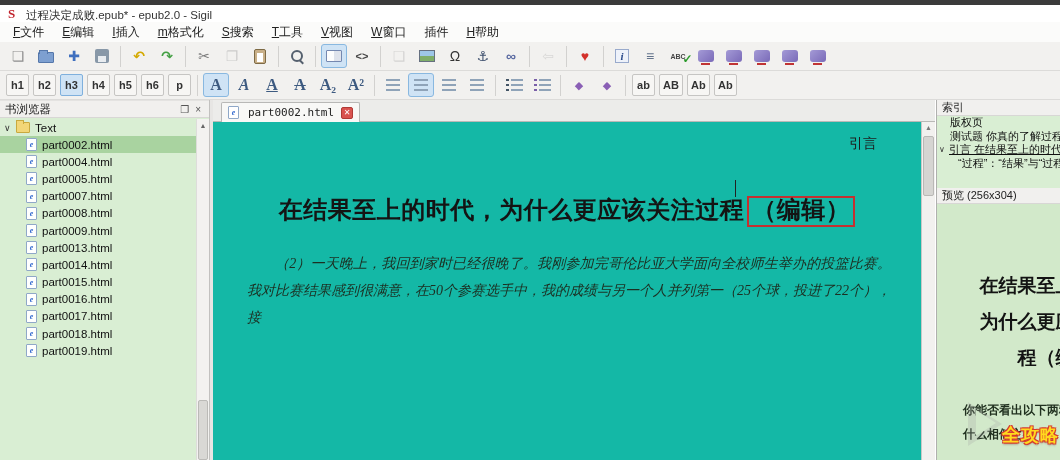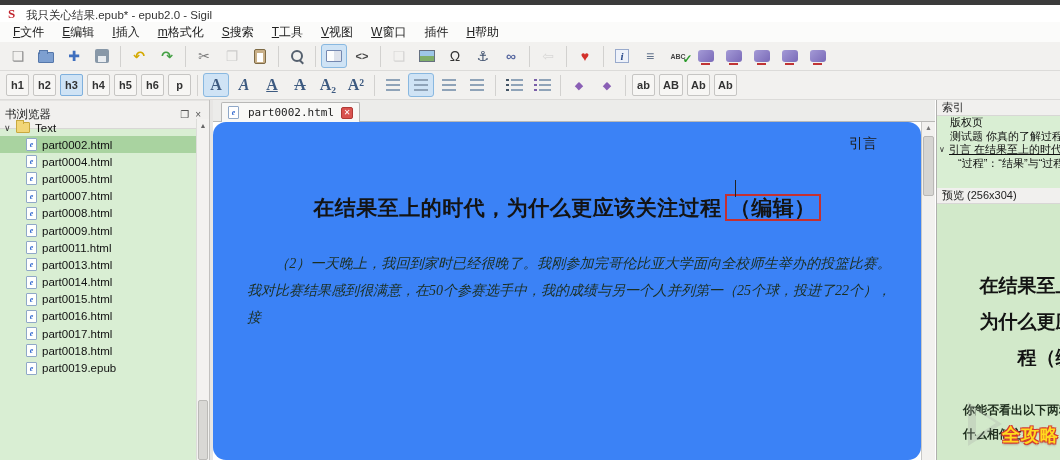--- a/index.html
+++ b/index.html
@@ -53,21 +53,21 @@
   .ic-dict { width:16px; height:12px; background:linear-gradient(135deg,#a49ad6,#7a6ab8); border-radius:3px; position:relative; }
   .ic-dict::after { content:""; position:absolute; left:3px; bottom:-3px; width:9px; height:2px; background:#c03434; }
   .ic-align { width:14px; height:12px; background:repeating-linear-gradient(to bottom,#8fa3b8 0 2px,transparent 2px 5px); }
   .ic-ul { width:12px; height:12px; background:repeating-linear-gradient(to bottom,#8fa3b8 0 2px,transparent 2px 5px); position:relative; margin-left:5px; }
   .ic-ul::before { content:""; position:absolute; left:-5px; top:0; width:3px; height:12px; background:repeating-linear-gradient(to bottom,#445566 0 2px,transparent 2px 5px); }
   .ic-ol { width:12px; height:12px; background:repeating-linear-gradient(to bottom,#8fa3b8 0 2px,transparent 2px 5px); position:relative; margin-left:5px; }
   .ic-ol::before { content:""; position:absolute; left:-5px; top:0; width:3px; height:12px; background:repeating-linear-gradient(to bottom,#7a5fa8 0 2px,transparent 2px 5px); }
 
   
   .sidebar { position:absolute; left:0; top:100px; width:210px; bottom:0; background:#d9eed3; border-right:1px solid #c2c1bf; }
-  .panel-header { height:29px; background:#f1f0ee; border-bottom:1px solid #d8d7d5; border-top:1px solid #e4e3e1; display:flex; align-items:center; font-size:11.5px; color:#222; padding:0 5px; }
+  .panel-header { height:18px; background:#f1f0ee; border-bottom:1px solid #d8d7d5; border-top:1px solid #e4e3e1; display:flex; align-items:center; font-size:11.5px; color:#222; padding:0 5px; }
   .panel-header .ph-spacer { flex:1; }
   .ph-btn { font-size:10px; color:#555; padding:0 3px; }
 
   .tree { position:absolute; left:0; top:19px; right:13px; bottom:0; overflow:hidden; }
   .folder-row { height:17px; display:flex; align-items:center; padding-left:4px; font-size:11.5px; color:#101010; }
   .tree-arrow { width:12px; font-size:9px; color:#333; flex:none; }
   .ic-folder2 { width:14px; height:11px; background:#f2d678; border:1px solid #c9a93f; border-radius:1px; position:relative; margin-right:5px; flex:none; }
   .ic-folder2::before { content:""; position:absolute; left:-1px; top:-3px; width:6px; height:3px; background:#f2d678; border:1px solid #c9a93f; border-bottom:none; }
   .file-row { height:17.2px; display:flex; align-items:center; padding-left:26px; font-size:11.5px; color:#101010; white-space:nowrap; }
   .file-row.selected { background:#a9d3a0; }
@@ -79,23 +79,23 @@
   .vscroll .thumb { position:absolute; left:1px; width:10px; background:#d9d8d5; border:1px solid #bbbab7; border-radius:2px; }
   #sb-thumb { top:281px; height:60px; }
 
   .editor { position:absolute; left:213px; top:100px; width:722px; bottom:0; }
   .splitter-v { position:absolute; left:210px; top:100px; width:3px; bottom:0; background:#e7e6e4; }
   .tabbar { position:absolute; left:0; top:0; right:0; height:22px; background:#ececea; border-bottom:1px solid #b9b9b7; }
   .tab { position:absolute; left:8px; top:2px; height:20px; background:#f8f8f6; border:1px solid #b8b8b6; border-bottom:none; border-radius:2px 2px 0 0; display:flex; align-items:center; padding:0 6px; }
   .tab-label { font:11px "DejaVu Sans Mono",monospace; color:#222; margin-left:4px; }
   .tab-close { width:12px; height:12px; background:#d9534f; border:1px solid #b03a36; border-radius:2px; color:#fff; font-size:8px; line-height:10px; text-align:center; margin-left:7px; }
 
-  .editor-content { position:absolute; left:0; top:22px; right:14px; bottom:0; background:#3b82f6; overflow:hidden;border-radius:13px; }
+  .editor-content { position:absolute; left:0; top:22px; right:14px; bottom:0; background:#14b8a6; overflow:hidden; }
   .page-label { position:absolute; right:44px; top:13px; font-size:14px; color:#1d1d1d; }
-  .doc-heading { position:absolute; left:0; right:0; top:72px; text-align:center; font-weight:bold; font-size:21px; color:#141414; letter-spacing:.5px; }
+  .doc-heading { position:absolute; left:0; right:0; top:72px; text-align:center; font-weight:bold; font-size:24px; color:#141414; letter-spacing:.5px;font-family:Liberation Mono, monospace; }
   .edit-box { border:2px solid #c53030; padding:0 3px; margin-left:3px; }
   .caret { position:absolute; left:522px; top:58px; width:1px; height:17px; background:#222; }
   .doc-body { position:absolute; left:34px; right:30px; top:128px; }
   .doc-intro { font-weight:bold; font-size:14px; color:#0e1f14; margin-bottom:27px; }
   .doc-para { font-family:"Liberation Serif","DejaVu Serif",serif; font-style:italic; font-size:14px; line-height:27px; text-align:justify; text-indent:2em; color:#1c2f22; margin-bottom:14px; }
   .ed-scroll { position:absolute; right:0; top:22px; width:14px; bottom:0; background:#f2f1ef; border-left:1px solid #c8c8c6; }
   .ed-scroll .arr { position:absolute; top:0; left:0; width:13px; height:12px; text-align:center; font-size:7px; color:#777; line-height:12px; }
   #ed-thumb { top:14px; height:60px; left:1px; width:11px; position:absolute; background:#d6d5d2; border:1px solid #b9b8b6; border-radius:2px; }
 
   
@@ -120,21 +120,21 @@
   .wm-logo-inner { position:absolute; right:64px; bottom:24px; width:0; height:0; border-left:20px solid #d2e9ca; border-top:13px solid transparent; border-bottom:13px solid transparent; }
   .wm-text { position:absolute; right:1px; bottom:13px; font-weight:bold; font-size:18px; letter-spacing:1px; color:#ffd91e;
     text-shadow:-1px -1px 0 #d63b2f, 1px -1px 0 #d63b2f, -1px 1px 0 #d63b2f, 1px 1px 0 #d63b2f, 0 2px 2px rgba(90,0,0,.35); white-space:nowrap; }
 </style>
 </head>
 <body>
 
 <div class="top-strip"></div>
 <div class="titlebar">
   <span class="app-icon">S</span>
-  <span class="title-text">我只关心结果.epub* - epub2.0 - Sigil</span>
+  <span class="title-text">过程决定成败.epub* - epub2.0 - Sigil</span>
 </div>
 <div class="win-artifact"></div>
 
 <div class="menubar" id="menubar">
     <span class="menu-item"><span class="accel">F</span>文件</span>
     <span class="menu-item"><span class="accel">E</span>编辑</span>
     <span class="menu-item"><span class="accel">I</span>插入</span>
     <span class="menu-item"><span class="accel">m</span>格式化</span>
     <span class="menu-item"><span class="accel">S</span>搜索</span>
     <span class="menu-item"><span class="accel">T</span>工具</span>
@@ -329,24 +329,20 @@
         <div class="file-row">
           <span class="ic-page"></span>
           <span>part0008.html</span>
         </div>
         <div class="file-row">
           <span class="ic-page"></span>
           <span>part0009.html</span>
         </div>
         <div class="file-row">
           <span class="ic-page"></span>
-          <span>part0011.html</span>
-        </div>
-        <div class="file-row">
-          <span class="ic-page"></span>
           <span>part0013.html</span>
         </div>
         <div class="file-row">
           <span class="ic-page"></span>
           <span>part0014.html</span>
         </div>
         <div class="file-row">
           <span class="ic-page"></span>
           <span>part0015.html</span>
         </div>
@@ -357,21 +353,21 @@
         <div class="file-row">
           <span class="ic-page"></span>
           <span>part0017.html</span>
         </div>
         <div class="file-row">
           <span class="ic-page"></span>
           <span>part0018.html</span>
         </div>
         <div class="file-row">
           <span class="ic-page"></span>
-          <span>part0019.epub</span>
+          <span>part0019.html</span>
         </div>
       </div>
   </div>
   <div class="vscroll">
     <span class="arr" style="top:0;">▲</span>
     <span class="thumb" id="sb-thumb"></span>
   </div>
 </div>
 <div class="splitter-v"></div>
 

